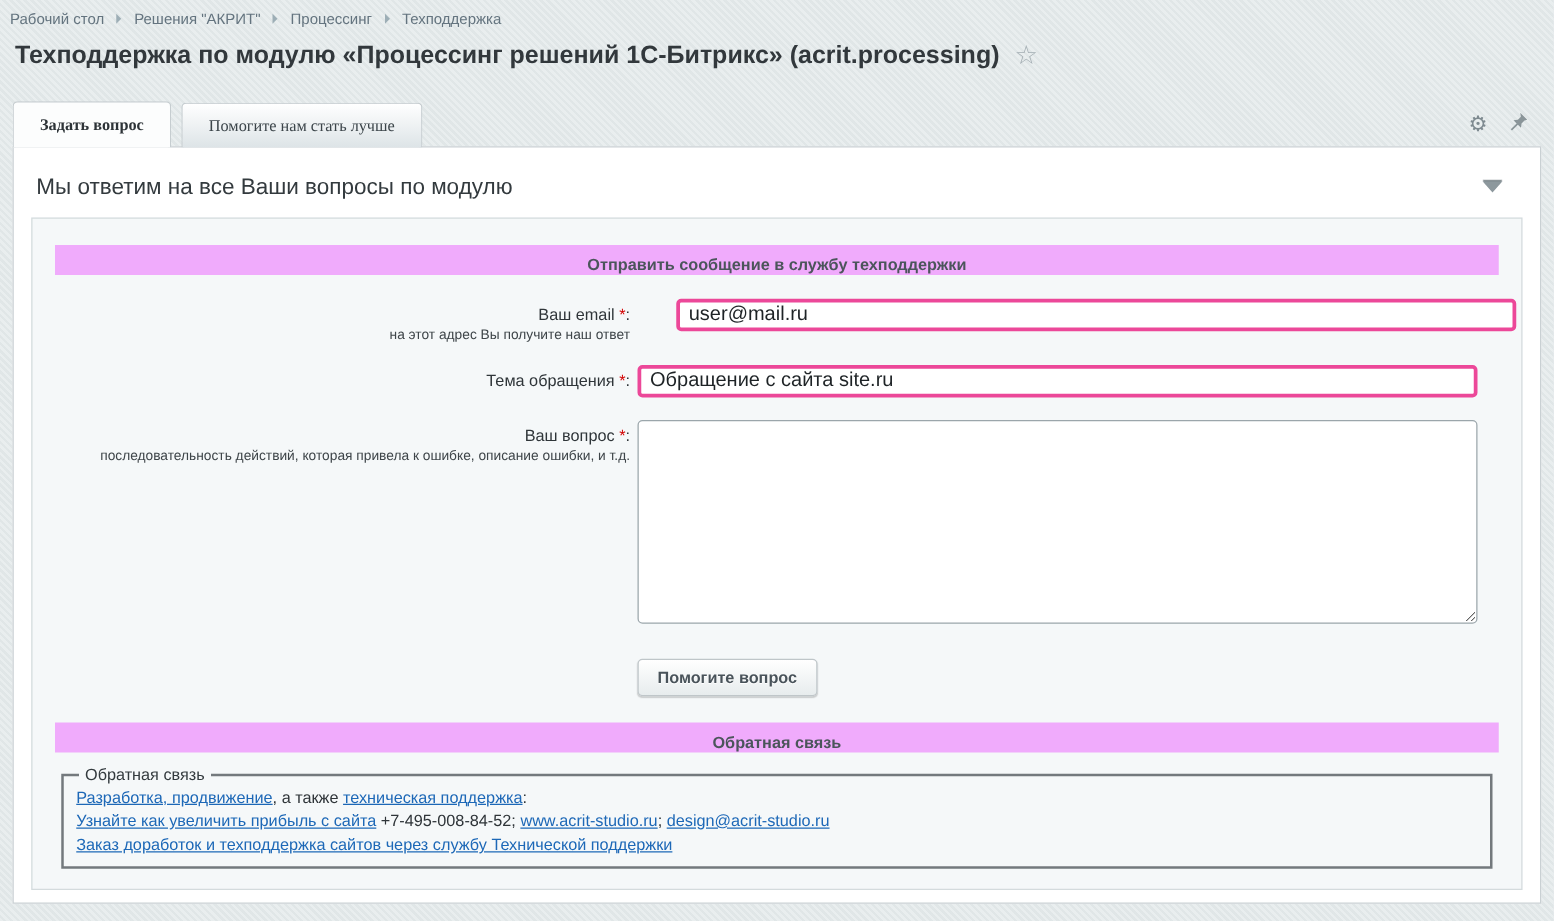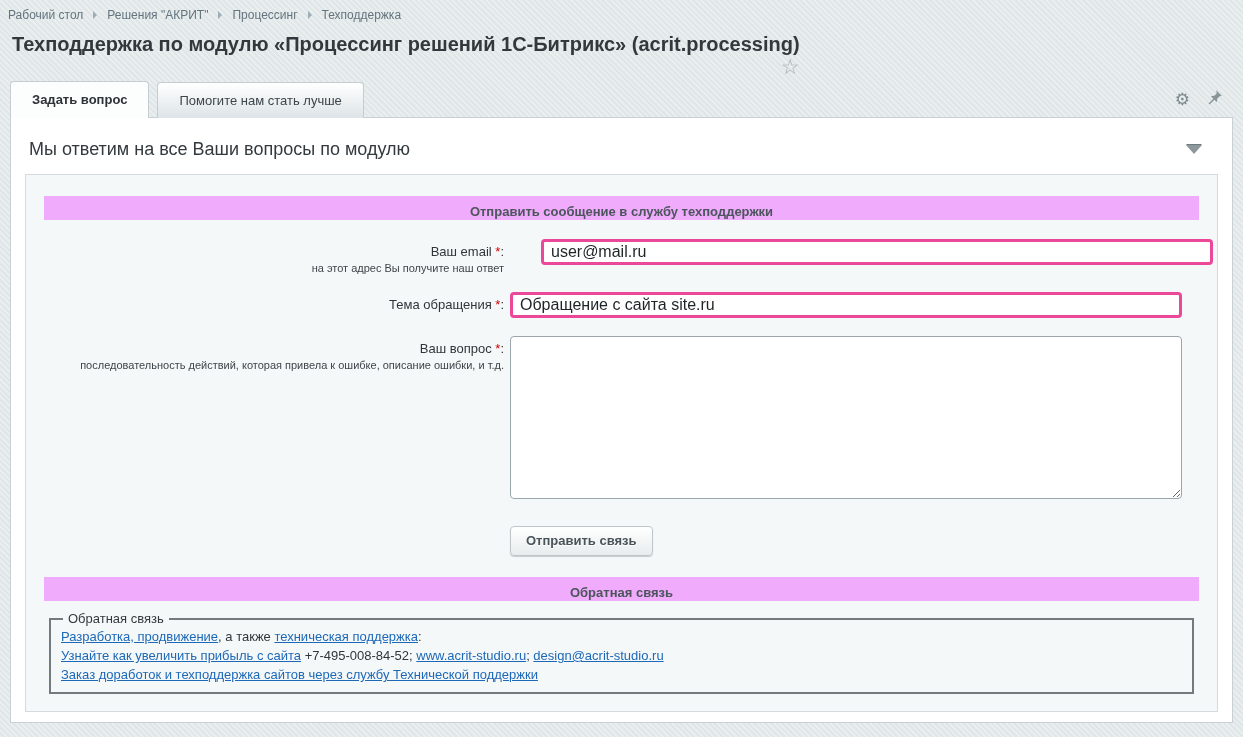--- a/index.html
+++ b/index.html
@@ -12,26 +12,26 @@
     position:relative; width:1243px; height:737px; overflow:hidden;
     background:#e3e9ea;
     background-image:repeating-linear-gradient(45deg, rgba(255,255,255,0.22) 0 2px, rgba(0,0,0,0.012) 2px 4px);
   }
   
   .breadcrumb { position:absolute; top:8px; left:8px; display:flex; align-items:center; font-size:12px; color:#64747f; }
   .crumb { cursor:pointer; }
   .crumb.current { cursor:default; }
   .sep { width:0; height:0; border-left:4px solid #9daeb6; border-top:4px solid transparent; border-bottom:4px solid transparent; margin:0 10px; }
   
-  .title-row { position:absolute; top:33px; left:12px; display:flex; align-items:flex-end;flex-direction:column; }
+  .title-row { position:absolute; top:33px; left:12px; display:flex; align-items:center; }
   .page-title { font-size:20px; font-weight:bold; color:#32383c; }
   .star { font-size:21px; color:#a4aeb3; margin-left:12px; line-height:1; cursor:pointer; }
   
   .tabs-row { position:absolute; top:81px; left:10px; right:10px; height:37px; display:flex; z-index:2; }
-  .tab { height:37px; line-height:36px; padding:0 21px; font-size:13px; border:1px solid #c6cdd0; border-bottom:none; border-radius:4px 4px 0 0; cursor:pointer; }
+  .tab { height:37px; line-height:36px; padding:0 21px; font-size:13px; border:1px solid #c6cdd0; border-bottom:none; border-radius:4px 4px 0 0; cursor:pointer;font-family:Liberation Serif, serif; }
   .tab.active { background:#fcfdfd; font-weight:bold; color:#2d3337; }
   .tab.inactive { background:linear-gradient(#ffffff,#dde4e7); color:#3c454a; margin-left:8px; height:36px; margin-top:1px; line-height:35px; }
   .tab-icons { margin-left:auto; display:flex; align-items:center; gap:16px; padding-right:10px; }
   .gear { font-size:17px; color:#7e8a90; cursor:pointer; line-height:1; }
   .pin { cursor:pointer; display:inline-block; }
   
   .panel { position:absolute; top:117px; left:10px; width:1223px; height:606px; background:#ffffff; border:1px solid #c9d0d3; z-index:1; }
   .section-head { position:relative; padding:21px 18px 0 18px; height:56px; }
   .section-title { font-size:18px; color:#333a3e; }
   .collapse-arrow { position:absolute; right:30px; top:27px; width:0; height:0; border-left:8px solid transparent; border-right:8px solid transparent; border-top:9px solid #8d989d; cursor:pointer; filter:drop-shadow(0 -1px 0 #6f7a7f); }
@@ -123,21 +123,21 @@
         <div class="lbl">
           <div><span>Ваш вопрос</span> <span class="req">*</span><span>:</span></div>
           <div class="hint">последовательность действий, которая привела к ошибке, описание ошибки, и т.д.</div>
         </div>
         <div class="fld">
           <textarea class="txt-area" style=""></textarea>
         </div>
       </div>
 
       <div class="btn-row">
-        <button class="btn">Отправить связь</button>
+        <button class="btn">Помогите вопрос</button>
       </div>
 
       <div class="bar">Обратная связь</div>
 
       <fieldset class="feedback-fieldset">
         <legend>Обратная связь</legend>
         <div>
             <div class="fb-line"><a class="lnk" href="#">Разработка, продвижение</a><span>, а также </span><a class="lnk" href="#">техническая поддержка</a><span>:</span></div>
             <div class="fb-line"><a class="lnk" href="#">Узнайте как увеличить прибыль с сайта</a><span> +7-495-008-84-52; </span><a class="lnk" href="#">www.acrit-studio.ru</a><span>; </span><a class="lnk" href="#">design@acrit-studio.ru</a></div>
             <div class="fb-line"><a class="lnk" href="#">Заказ доработок и техподдержка сайтов через службу Технической поддержки</a></div>

